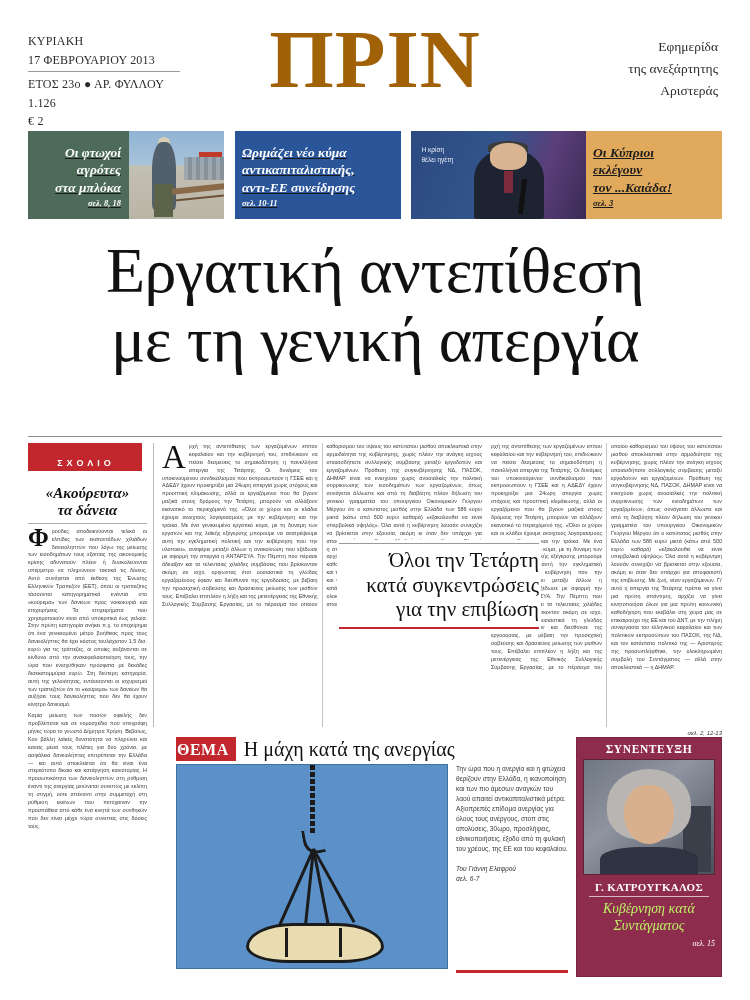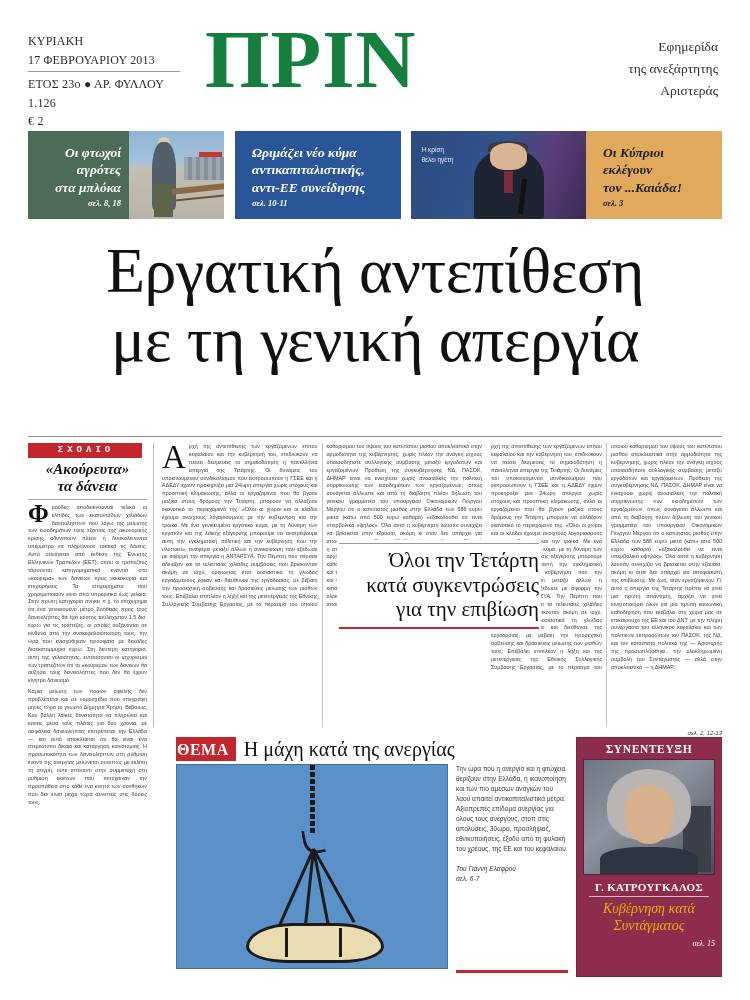--- a/index.html
+++ b/index.html
@@ -41,26 +41,26 @@
     width: 152px;
   }
   .issue-rule.red {
     border-bottom: 4px solid #e02c2c;
     margin-top: 6px;
   }
   .logo {
     position: absolute;
     left: 205px; top: 18px;
     width: 340px;
-    text-align: left;
+    text-align: center;
     font-family: "Liberation Serif", serif;
     font-weight: bold;
     font-size: 83px;
     letter-spacing: 1px;
-    color: #15803d;
+    color: #a16207;
     line-height: 1;
   }
   .tagline {
     position: absolute; right: 32px; top: 36px;
     width: 190px;
     text-align: right;
     font-family: "Liberation Serif", serif;
     font-size: 13.5px;
     color: #2d2d2d;
     line-height: 1.62;
@@ -76,24 +76,25 @@
     position: absolute; top: 0; height: 88px;
     overflow: hidden;
     display: flex;
   }
   .t1 { left: 0;   width: 196px; }
   .t2 { left: 207px; width: 166px; }
   .t3 { left: 383px; width: 311px; }
 
   .t-text {
     box-sizing: border-box;
-    padding: 7px 8px 5px 17px;
+    padding: 7px 8px 5px 7px;
     display: flex; flex-direction: column;
     justify-content: center;
     text-align: right;
+    text-decoration: underline;
   }
   .t-text.center { text-align: left; }
   .t-text .tline {
     font-family: "Liberation Serif", serif;
     font-style: italic;
     font-weight: bold;
     font-size: 13.5px;
     line-height: 1.28;
     color: #ffffff;
     white-space: nowrap;
@@ -233,28 +234,28 @@
 
   .col-left {
     left: 0; width: 126px; height: 284px;
     border-right: 1px solid #b9b9b9;
     padding-right: 6px;
     box-sizing: border-box;
   }
   .sxolio-tab {
     background: #c1272d;
     color: #fff;
-    font-family: Liberation Mono, monospace;
+    font-family: Liberation Sans, sans-serif;
     font-weight: bold;
     font-size: 9px;
     letter-spacing: 4px;
     text-align: center;
-    padding: 1px 0 1px 2px;
+    padding: 14px 0 1px 2px;
     width: 112px;
-    margin-bottom: 3px;
+    margin-bottom: 14px;
   }
   .sxolio-title {
     font-family: "Liberation Serif", serif;
     font-weight: bold;
     font-style: italic;
     font-size: 15px;
     line-height: 1.12;
     text-align: center;
     color: #111;
     margin-bottom: 4px;
@@ -488,21 +489,21 @@
   }
   .iv-name-rule {
     border-top: 1px solid #d7b9c6;
     margin: 3px 6px 4px 6px;
   }
   .iv-title {
     font-family: "Liberation Serif", serif;
     font-style: italic;
     font-size: 14px;
     line-height: 1.2;
-    color: #eab308;
+    color: #bef264;
   }
   .iv-ref {
     font-family: "Liberation Serif", serif;
     font-style: italic;
     font-size: 8px;
     color: #ffffff;
     text-align: right;
     margin-top: 4px;
   }
 </style>

